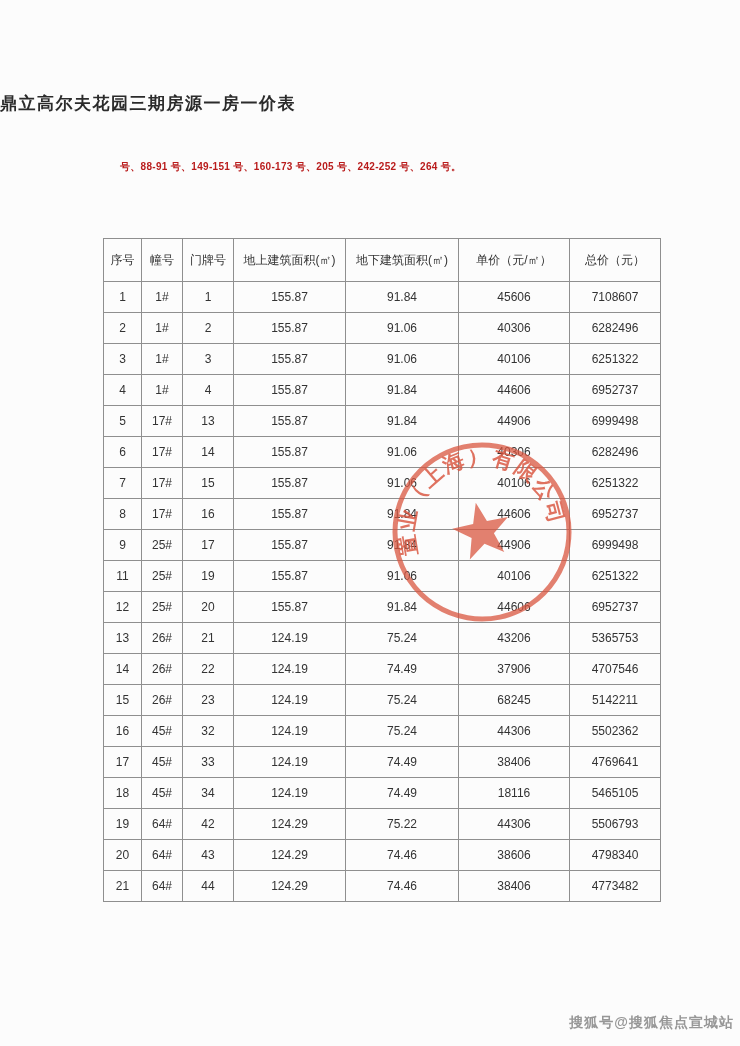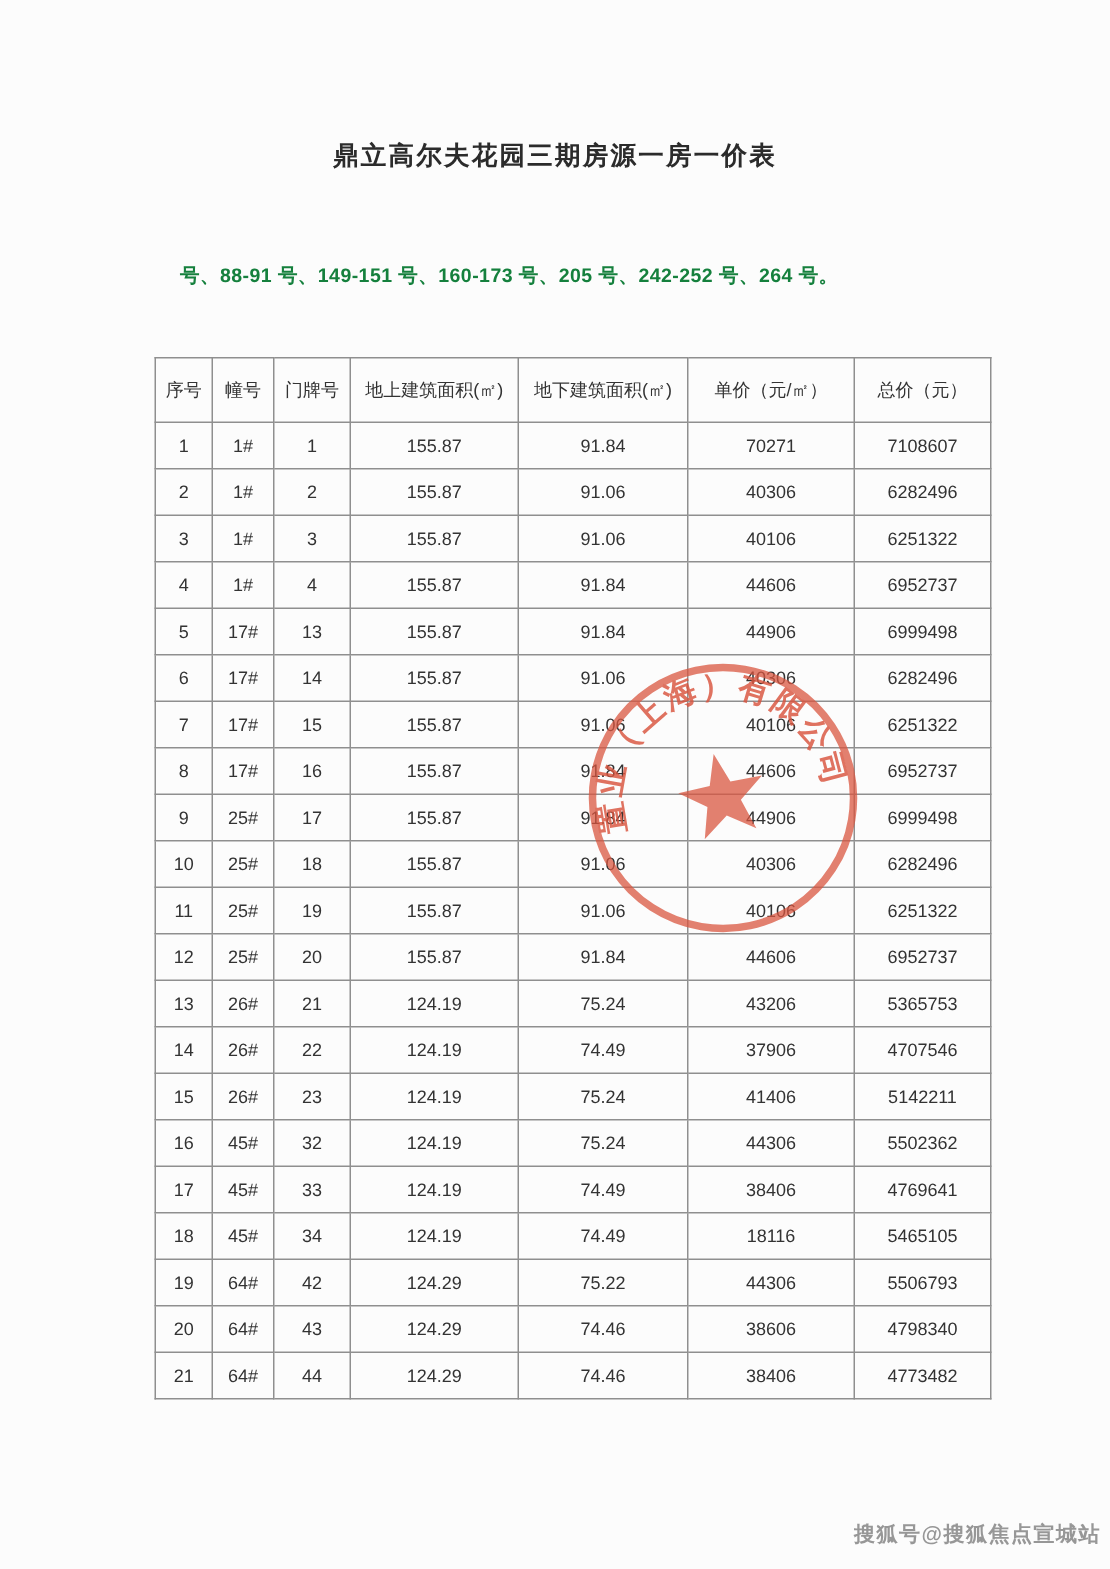--- a/index.html
+++ b/index.html
@@ -14,43 +14,43 @@
     margin: 0 auto;
     background: #fcfcfc;
     overflow: hidden;
     color: #2e2e2e;
   }
   .doc-title {
     position: absolute;
     top: 92px;
     left: 0;
     width: 100%;
-    text-align: center;
+    text-align: left;
     font-size: 17px;
     font-weight: bold;
     letter-spacing: 1.5px;
     color: #2b2b2b;
   }
   .sub-line1 {
     position: absolute;
     top: 135px;
     left: 147px;
     font-size: 13px;
     font-weight: 600;
     color: #2b2b2b;
     letter-spacing: 0.3px;
     white-space: nowrap;
   }
   .sub-line2 {
     position: absolute;
-    top: 175px;
+    top: 160px;
     left: 120px;
-    font-size: 13px;
+    font-size: 10px;
     font-weight: 600;
-    color: #15803d;
+    color: #b91c1c;
     letter-spacing: 0.3px;
     white-space: nowrap;
   }
   table.price {
     position: absolute;
     top: 238px;
     left: 103px;
     width: 557px;
     border-collapse: collapse;
     table-layout: fixed;
@@ -126,21 +126,21 @@
         <th>总价（元）</th>
       </tr>
     </thead>
     <tbody>
         <tr>
           <td>1</td>
           <td>1#</td>
           <td>1</td>
           <td>155.87</td>
           <td>91.84</td>
-          <td>70271</td>
+          <td>45606</td>
           <td>7108607</td>
         </tr>
         <tr>
           <td>2</td>
           <td>1#</td>
           <td>2</td>
           <td>155.87</td>
           <td>91.06</td>
           <td>40306</td>
           <td>6282496</td>
@@ -202,29 +202,20 @@
         <tr>
           <td>9</td>
           <td>25#</td>
           <td>17</td>
           <td>155.87</td>
           <td>91.84</td>
           <td>44906</td>
           <td>6999498</td>
         </tr>
         <tr>
-          <td>10</td>
-          <td>25#</td>
-          <td>18</td>
-          <td>155.87</td>
-          <td>91.06</td>
-          <td>40306</td>
-          <td>6282496</td>
-        </tr>
-        <tr>
           <td>11</td>
           <td>25#</td>
           <td>19</td>
           <td>155.87</td>
           <td>91.06</td>
           <td>40106</td>
           <td>6251322</td>
         </tr>
         <tr>
           <td>12</td>
@@ -252,21 +243,21 @@
           <td>74.49</td>
           <td>37906</td>
           <td>4707546</td>
         </tr>
         <tr>
           <td>15</td>
           <td>26#</td>
           <td>23</td>
           <td>124.19</td>
           <td>75.24</td>
-          <td>41406</td>
+          <td>68245</td>
           <td>5142211</td>
         </tr>
         <tr>
           <td>16</td>
           <td>45#</td>
           <td>32</td>
           <td>124.19</td>
           <td>75.24</td>
           <td>44306</td>
           <td>5502362</td>

